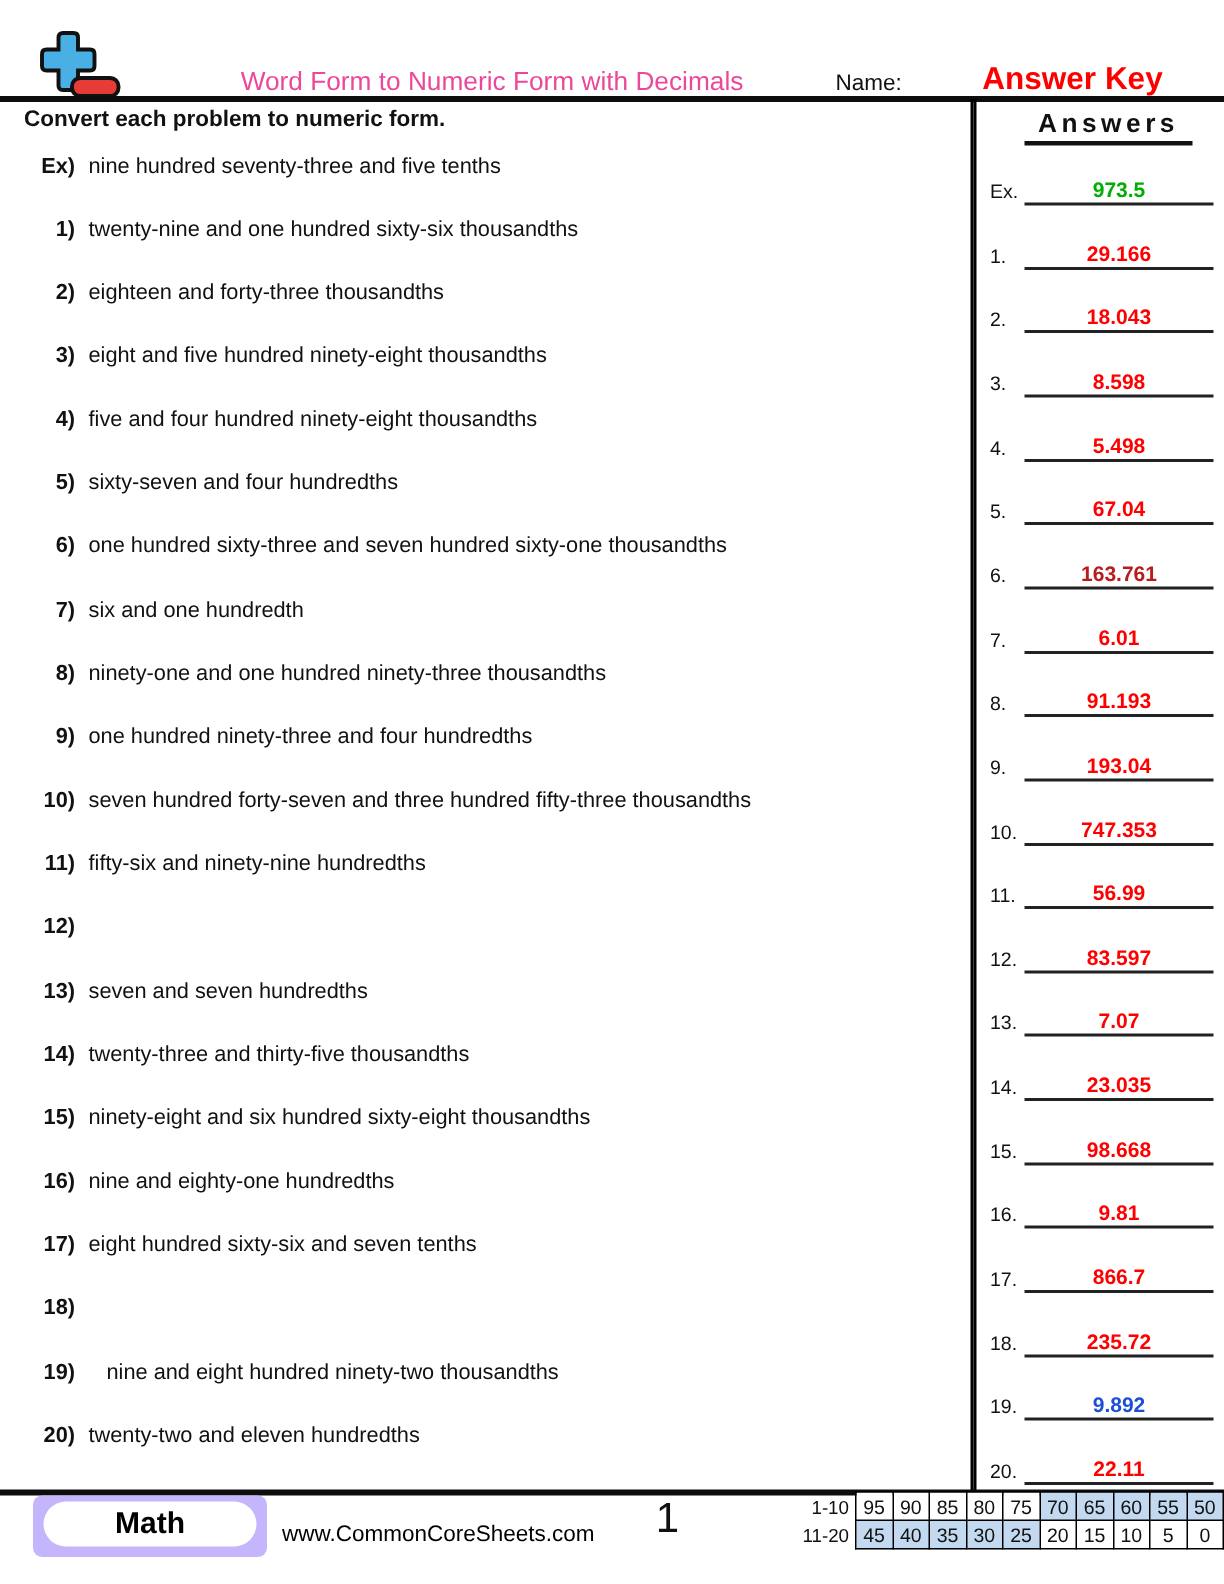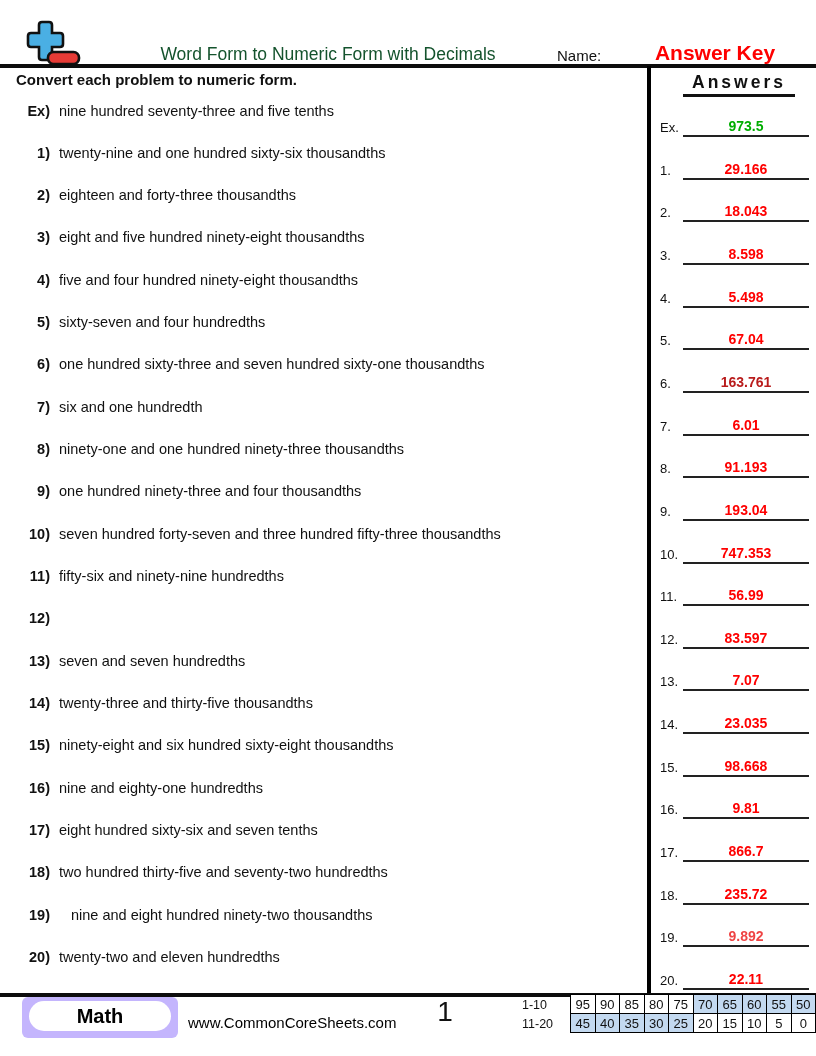--- a/index.html
+++ b/index.html
@@ -7,21 +7,21 @@
   .page {
     position: relative; width: 816px; height: 1056px;
     margin: 0 auto; background: #ffffff; overflow: hidden;
     color: #111;
   }
 
   
   .logo-svg { position: absolute; left: 20px; top: 10px; }
   .page-title {
     position: absolute; left: 0; top: 44px; width: 656px;
-    text-align: center; font-size: 17.5px; color: #14532d;
+    text-align: center; font-size: 17.5px; color: #ec4899;
   }
   .name-label { position: absolute; left: 557px; top: 47px; font-size: 15px; }
   .name-value {
     position: absolute; left: 622px; top: 41px; width: 186px;
     font-size: 21px; font-weight: bold; text-align: center;
   }
   .header-rule { position: absolute; left: 0; top: 64px; width: 816px; height: 3.5px; background: #0d0d0d; }
   .instructions { position: absolute; left: 16px; top: 71px; font-size: 15px; font-weight: bold; }
 
   
@@ -56,21 +56,21 @@
     background: #c4b5fd; border-radius: 6px;
   }
   .math-pill {
     position: absolute; left: 7px; right: 7px; top: 4px; bottom: 7px;
     background: #fff; border-radius: 16px;
     display: flex; align-items: center; justify-content: center;
     font-size: 20px; font-weight: bold; color: #000;
   }
   .website { position: absolute; left: 188px; top: 1014px; font-size: 15px; color: #000; }
   .page-number { position: absolute; left: 428px; top: 996px; width: 34px; text-align: center; font-size: 28px; }
-  .grade-label { position: absolute; width: 44px; font-size: 12.5px; }
+  .grade-label { position: absolute; width: 44px; text-align: right; font-size: 12.5px; }
   .grade-label.r1 { left: 522px; top: 998px; }
   .grade-label.r2 { left: 522px; top: 1017px; }
   .grading-table {
     position: absolute; left: 570px; top: 994px;
     border-collapse: collapse;
   }
   .grading-table td {
     border: 1.5px solid #000; width: 24.6px; height: 19px;
     text-align: center; font-size: 13px; padding: 0; background: #fff;
   }
@@ -126,21 +126,21 @@
       <div class="problem-row" style="top: 398.81px;">
         <span class="problem-num">7)</span>
         <span class="problem-text">six and one hundredth</span>
       </div>
       <div class="problem-row" style="top: 441.14px;">
         <span class="problem-num">8)</span>
         <span class="problem-text">ninety-one and one hundred ninety-three thousandths</span>
       </div>
       <div class="problem-row" style="top: 483.47px;">
         <span class="problem-num">9)</span>
-        <span class="problem-text">one hundred ninety-three and four thousandths</span>
+        <span class="problem-text">one hundred ninety-three and four hundredths</span>
       </div>
       <div class="problem-row" style="top: 525.8px;">
         <span class="problem-num">10)</span>
         <span class="problem-text">seven hundred forty-seven and three hundred fifty-three thousandths</span>
       </div>
       <div class="problem-row" style="top: 568.13px;">
         <span class="problem-num">11)</span>
         <span class="problem-text">fifty-six and ninety-nine hundredths</span>
       </div>
       <div class="problem-row" style="top: 610.46px;">
@@ -161,21 +161,20 @@
       <div class="problem-row" style="top: 779.78px;">
         <span class="problem-num">16)</span>
         <span class="problem-text">nine and eighty-one hundredths</span>
       </div>
       <div class="problem-row" style="top: 822.11px;">
         <span class="problem-num">17)</span>
         <span class="problem-text">eight hundred sixty-six and seven tenths</span>
       </div>
       <div class="problem-row" style="top: 864.44px;">
         <span class="problem-num">18)</span>
-        <span class="problem-text">two hundred thirty-five and seventy-two hundredths</span>
       </div>
       <div class="problem-row" style="top: 906.77px; gap: 12px;">
         <span class="problem-num">19)</span>
         <span class="problem-text">nine and eight hundred ninety-two thousandths</span>
       </div>
       <div class="problem-row" style="top: 949.1px;">
         <span class="problem-num">20)</span>
         <span class="problem-text">twenty-two and eleven hundredths</span>
       </div>
     </div>
@@ -272,21 +271,21 @@
         <div class="answer-value" style="color: rgb(254, 0, 0);">866.7</div>
         <div class="answer-line"></div>
       </div>
       <div class="answer-row" style="top: 870.7px;">
         <span class="answer-num">18.</span>
         <div class="answer-value" style="color: rgb(254, 0, 0);">235.72</div>
         <div class="answer-line"></div>
       </div>
       <div class="answer-row" style="top: 913.35px;">
         <span class="answer-num">19.</span>
-        <div class="answer-value" style="color: #ef4444;">9.892</div>
+        <div class="answer-value" style="color: #1d4ed8;">9.892</div>
         <div class="answer-line"></div>
       </div>
       <div class="answer-row" style="top: 956px;">
         <span class="answer-num">20.</span>
         <div class="answer-value" style="color: rgb(254, 0, 0);">22.11</div>
         <div class="answer-line"></div>
       </div>
     </div>
 
   <div class="footer-rule"></div>

